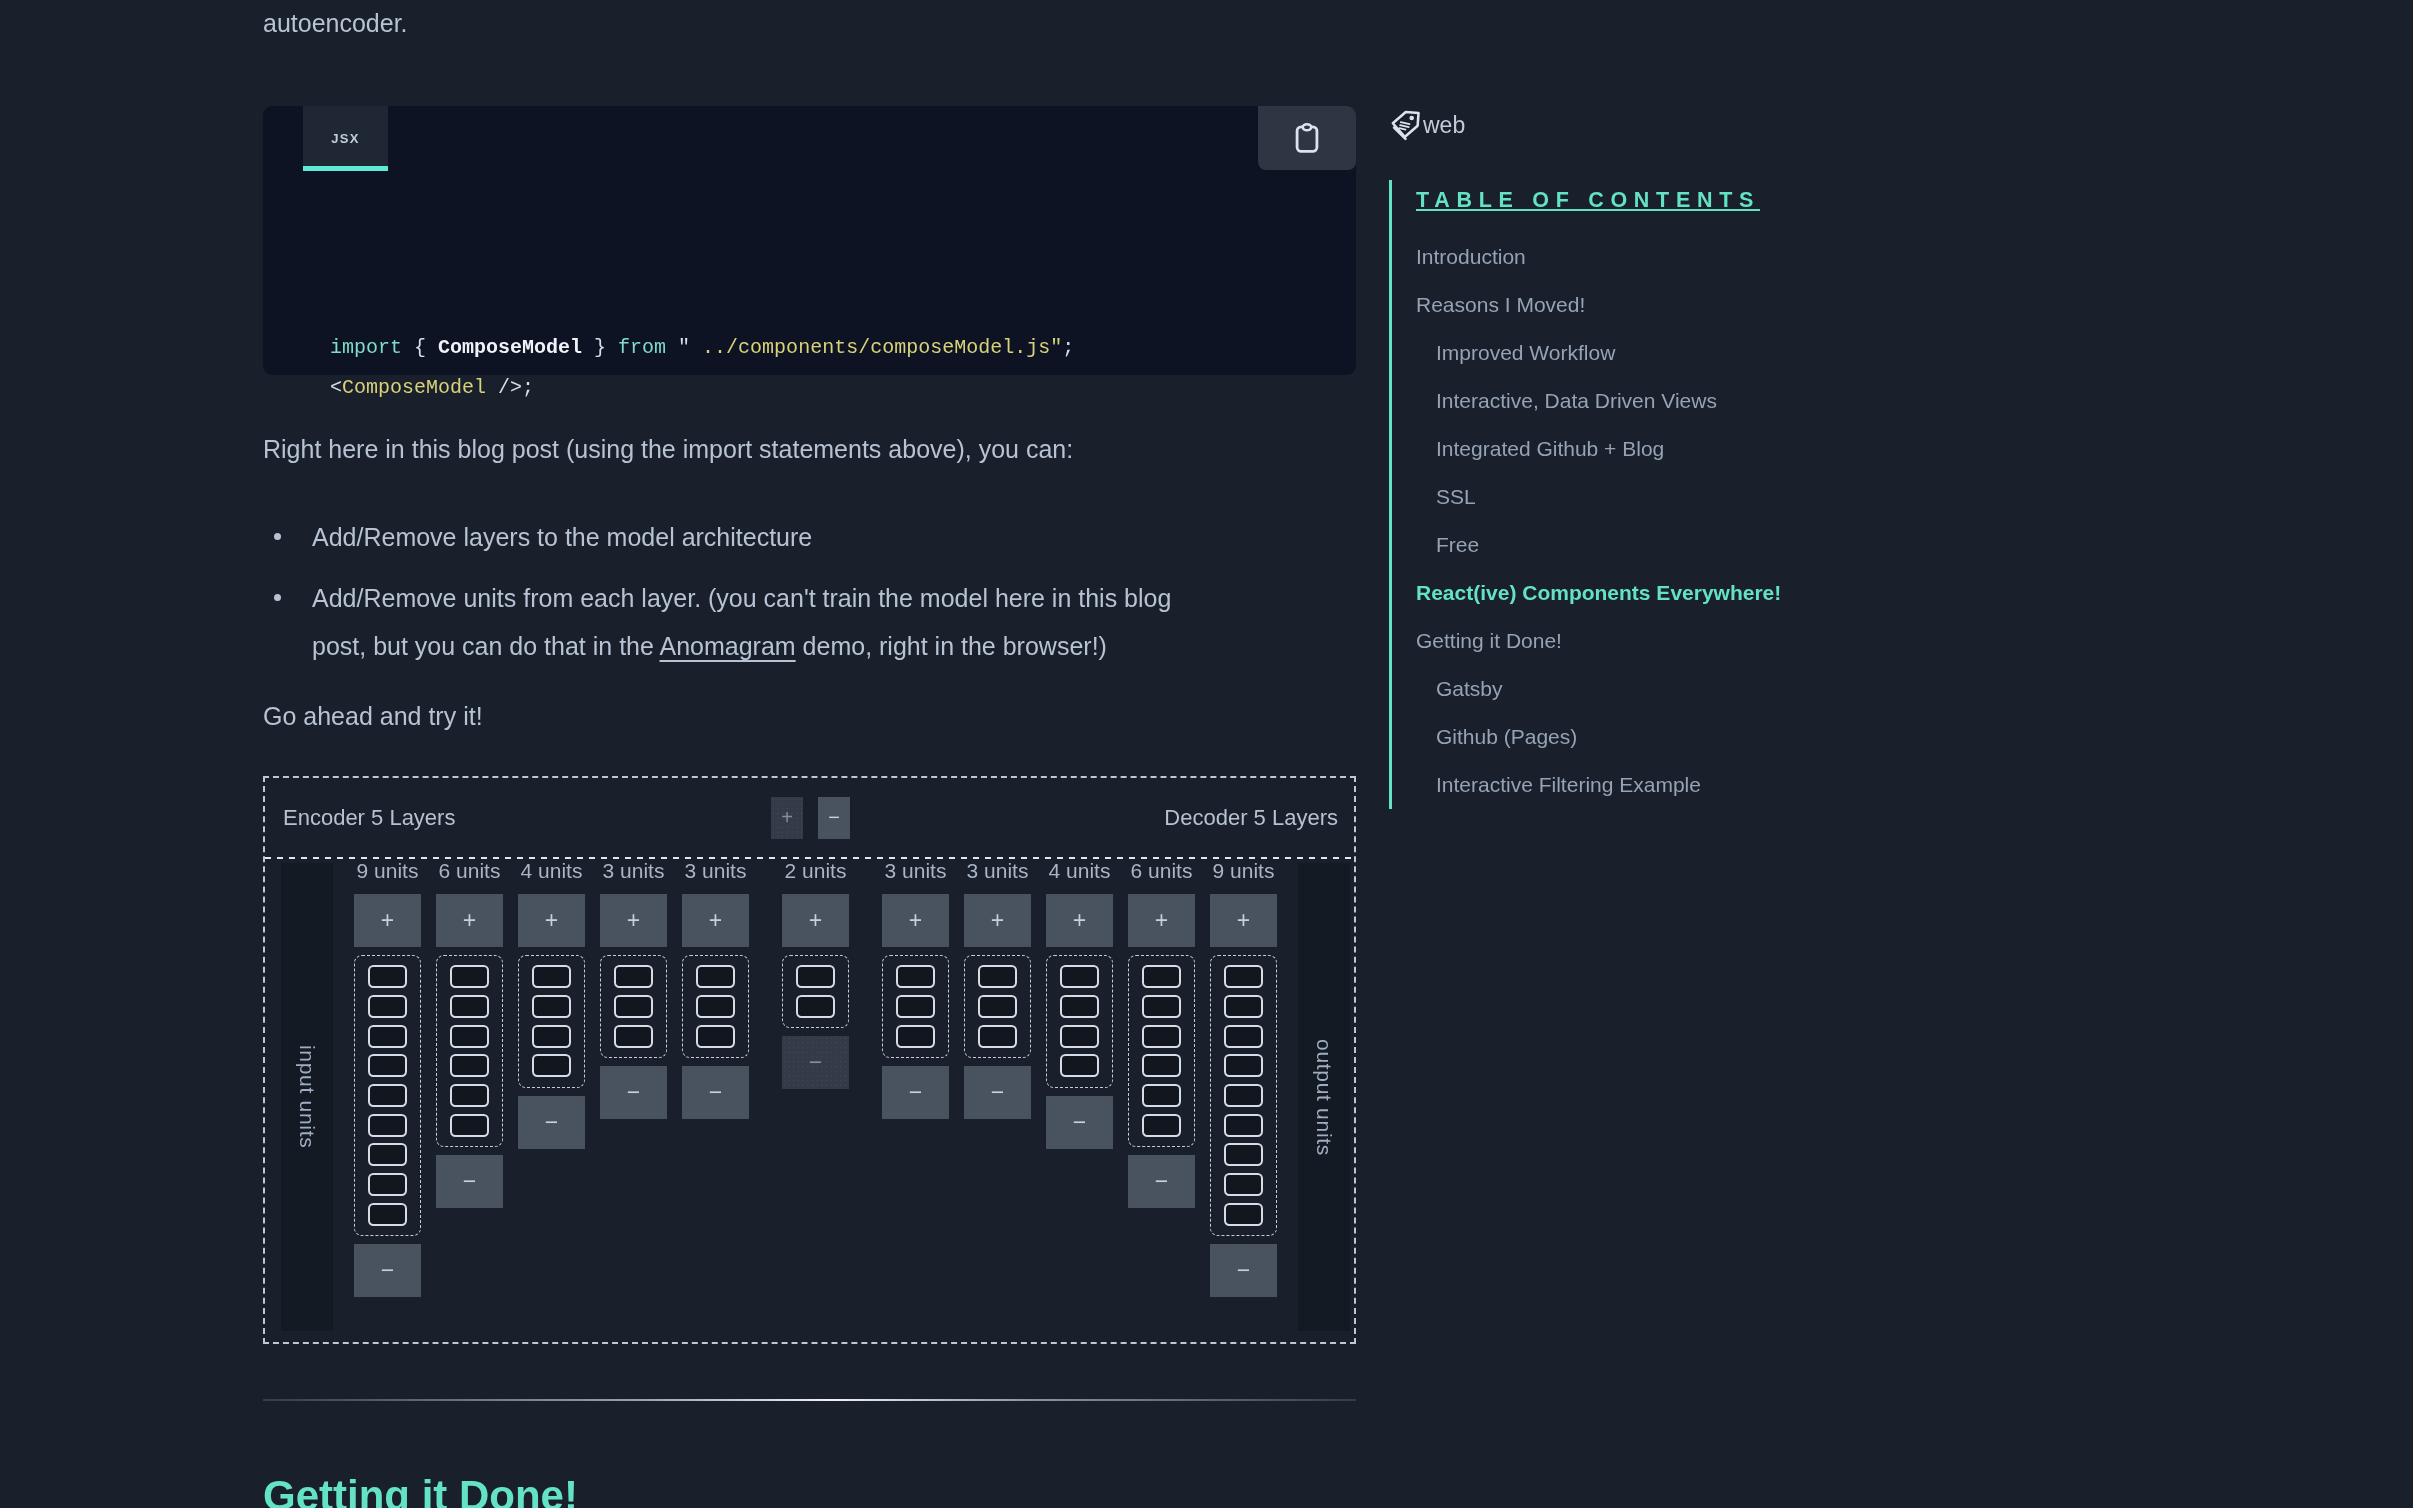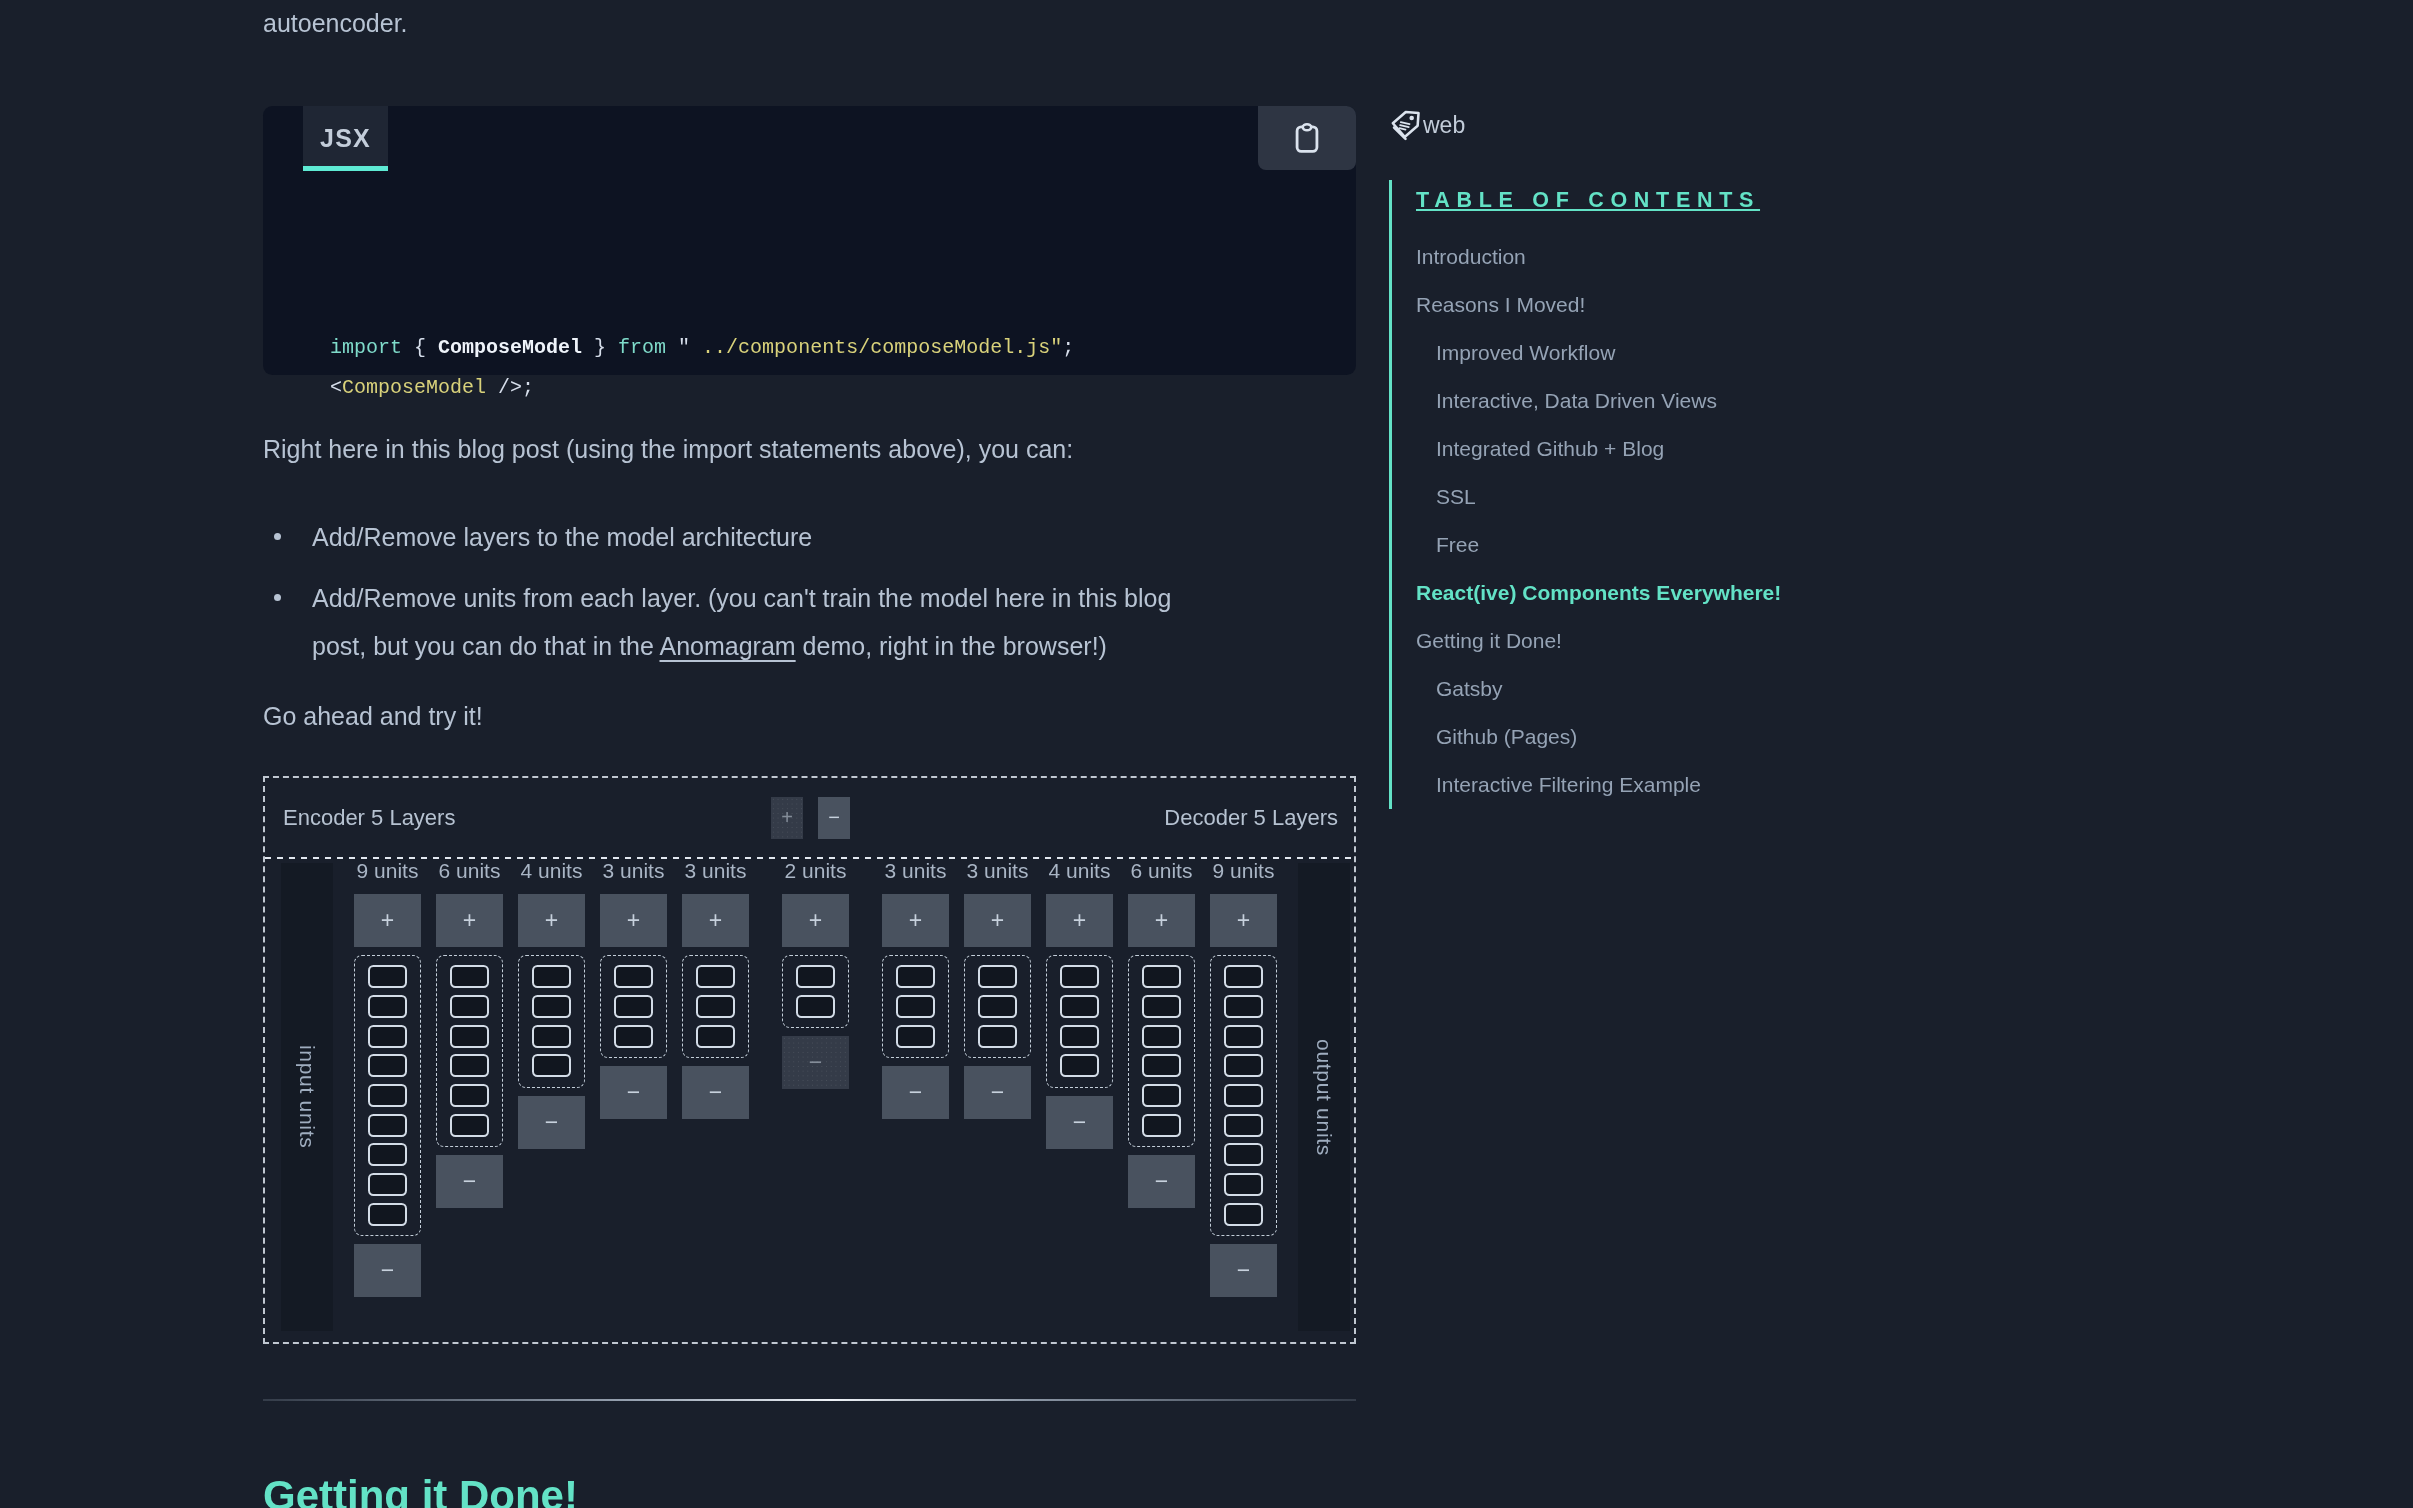--- a/index.html
+++ b/index.html
@@ -18,21 +18,21 @@
     --dash:#c3ced9;
   }
   .abs{ position:absolute; }
 
   
   .tail-text{ left:263px; top:9.4px; font-size:25px; color:var(--body-text); }
 
   .code-card{ left:263px; top:106px; width:1093px; height:269px; background:#0d1322; border-radius:9.4px; }
   .code-tab{ position:absolute; left:40px; top:0; width:85px; height:65px; background:#1f2634;
              display:flex; align-items:center; justify-content:center; }
-  .code-tab span{ font-size:25px; font-weight:bold; letter-spacing:1.3px; color:#c3cdda; }
+  .code-tab span{ font-size:13px; font-weight:bold; letter-spacing:1.3px; color:#c3cdda; }
   .tab-underline{ position:absolute; left:0; bottom:0; width:100%; height:4.7px; background:var(--tab-underline); }
   .copy-btn{ position:absolute; right:0; top:0; width:98px; height:64px; background:#2e3543;
              border-radius:0 9.4px 8px 8px; display:flex; align-items:center; justify-content:center; border:none; cursor:pointer;}
   .code-lines{ position:absolute; left:67px; top:222px; font-family:"Liberation Mono", monospace;
                font-size:20px; line-height:40px; white-space:pre; }
   .tok-kw{ color:#7fdbca; } .tok-pl{ color:#d6deeb; } .tok-bright{ color:#eef3fa; font-weight:bold; } .tok-str{ color:#d9d27b; }
 
   .para{ left:263px; top:435px; font-size:25px; color:var(--body-text); }
   .bullets{ left:263px; top:513px; width:997px; list-style:none; }
   .bullets li{ position:relative; padding-left:49px; font-size:25px; line-height:48px; color:var(--body-text); margin-bottom:12.8px; }

